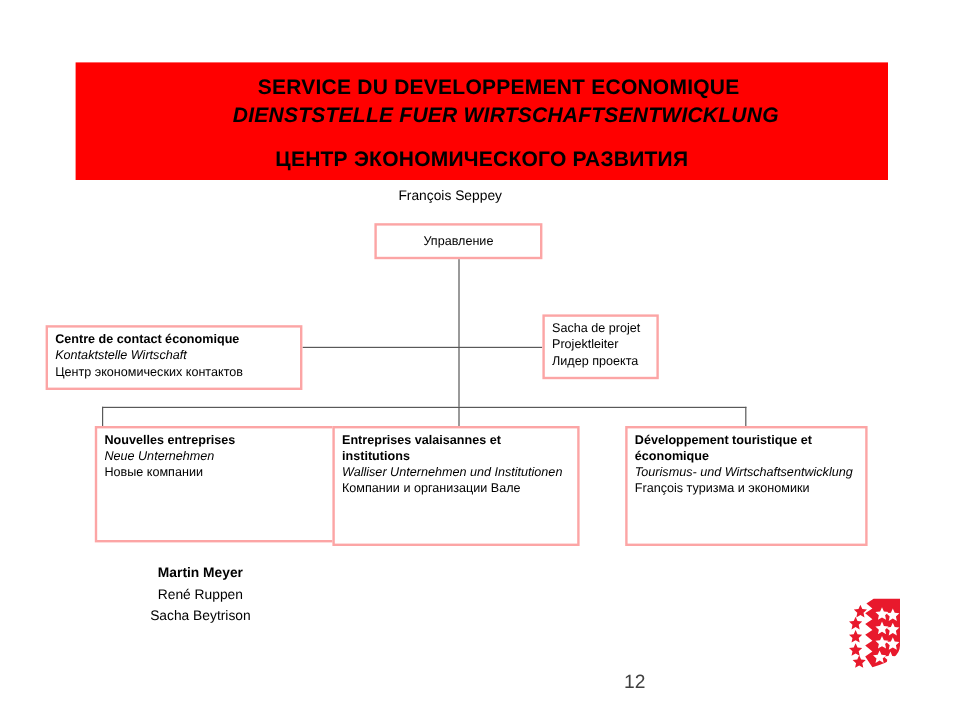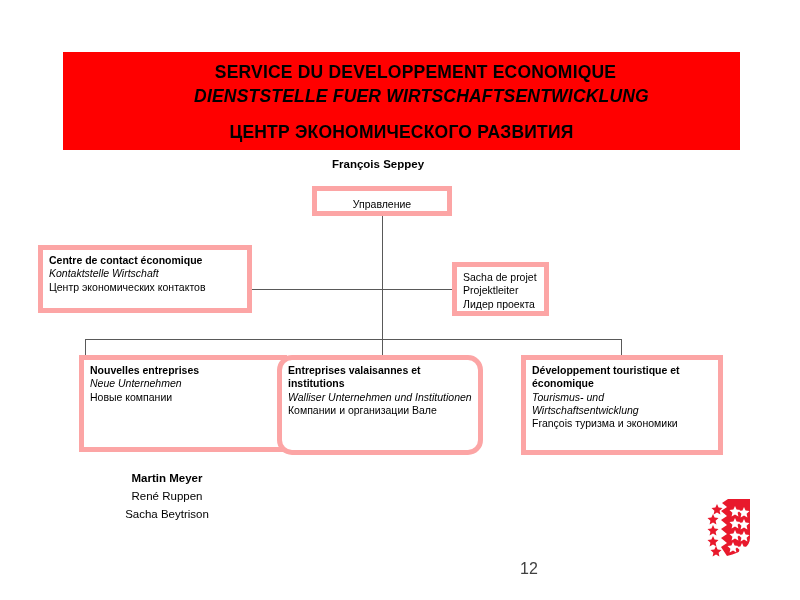--- a/index.html
+++ b/index.html
@@ -55,21 +55,21 @@
     top: 70px;
     font-size: 17.5px;
     font-weight: bold;
     letter-spacing: 0.2px;
   }
 
   
   .box {
     position: absolute;
     box-sizing: border-box;
-    border: 5px solid #fca5a5;
+    border: 2px solid #fca5a5;
     background: #ffffff;
     color: #000000;
   }
   .box-inner {
     padding: 4px 6px 3px 6px;
     line-height: 1.27;
   }
   .l-fr { font-size: 10.5px; font-weight: bold; }
   .l-de { font-size: 10.5px; font-style: italic; }
   .l-ru { font-size: 10.5px; }
@@ -84,23 +84,23 @@
   }
   .box-mgmt .box-inner {
     text-align: center;
     padding-top: 7px;
     font-size: 10.5px;
   }
 
   
   .box-contact {
     left: 38px;
-    top: 245px;
+    top: 271px;
     width: 214px;
-    height: 68px;
+    height: 54px;
   }
 
   
   .box-chef {
     left: 452px;
     top: 262px;
     width: 97px;
     height: 54px;
   }
 
@@ -110,21 +110,20 @@
     top: 355px;
     width: 208px;
     height: 97px;
     margin-left: 43px;
   }
   .box-b2 {
     left: 277px;
     top: 355px;
     width: 206px;
     height: 100px;
-    border-radius: 15px;
   }
   .box-b3 {
     left: 521px;
     top: 355px;
     width: 202px;
     height: 100px;
   }
 
   
   .vline {
@@ -137,21 +136,21 @@
     height: 1px;
     background: #595959;
   }
 
   
   .name-top {
     position: absolute;
     left: 332px;
     top: 158px;
     font-size: 11.5px;
-    font-weight: bold;
+    font-weight: normal;
     color: #000000;
   }
   .names-bottom {
     position: absolute;
     left: 62px;
     top: 470px;
     width: 210px;
     text-align: center;
     color: #000000;
   }

